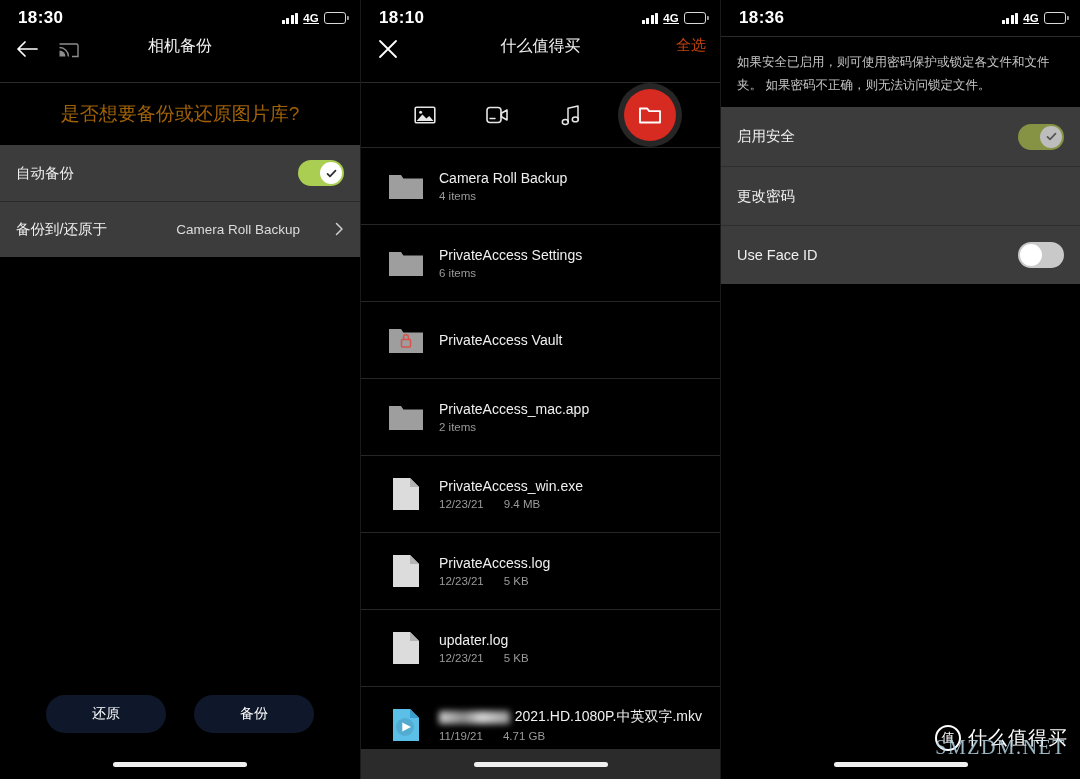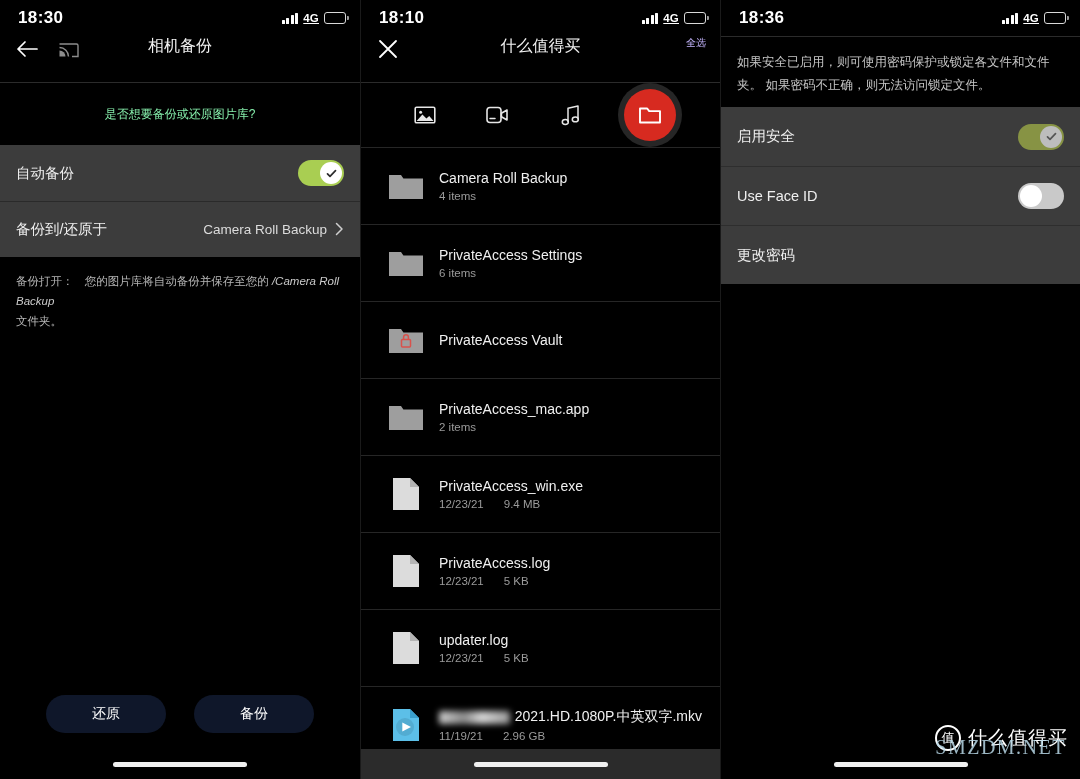--- a/index.html
+++ b/index.html
@@ -33,31 +33,31 @@
   .batt::after { content:""; position:absolute; right:-3.5px; top:3.2px;
     width:2px; height:4px; background:#9a9a9a; border-radius:0 1px 1px 0;}
   .batt-fill { height: 100%; background: #f5c518; border-radius: 1.5px; }
 
   
   .appbar { height: 46px; position: relative; display: flex; align-items: flex-start;
     padding: 0 14px; color: #fff; }
   .appbar-title { position: absolute; left: 0; right: 0; text-align: center;
     font-size: 16px; color: #f2f2f2; pointer-events: none;}
   .ab-left { display: flex; align-items: center; gap: 16px; z-index: 2;}
-  .ab-right { margin-left: auto; z-index: 2; font-size: 10px; color: #c4b5fd; }
+  .ab-right { margin-left: auto; z-index: 2; font-size: 15px; color: #c2410c; }
   .icon-btn { width: 26px; height: 26px; display: flex; align-items: center;
     justify-content: center; }
   .icon-btn svg { display: block; }
   .divider-line { height: 1px; background: #2b2b2b; }
 
   
   .p1-question { height: 62px; display: flex; align-items: center;
-    justify-content: center; color: #86efac; font-size: 12px; }
+    justify-content: center; color: #a16207; font-size: 19px; }
   .setting-row { background: #3c3c3c; min-height: 56px; display: flex;
-    align-items: center; padding: 0 16px; color: #efefef; font-size: 14.5px; }
+    align-items: center; padding: 0 16px; color: #efefef; font-size: 14.5px; gap: 27px; }
   .setting-row + .setting-row { border-top: 1px solid #2a2a2a; }
   .setting-row .sr-label { flex: 1; }
   .sr-value { color: #dcdcdc; font-size: 13.5px; margin-right: 8px;}
   .chev { color: #cfcfcf; font-size: 15px; line-height: 1;}
 
   .toggle { width: 46px; height: 26px; border-radius: 13px; position: relative;
     flex-shrink: 0; }
   .toggle .knob { position: absolute; top: 2px; width: 22px; height: 22px;
     border-radius: 50%; display:flex; align-items:center; justify-content:center;}
   .toggle.on { background: #a9ce52; }
@@ -180,25 +180,20 @@
     <div class="setting-row">
       <span class="sr-label">备份到/还原于</span>
       <span class="sr-value">Camera Roll Backup</span>
       <span class="chev">
         <svg width="9" height="14" viewBox="0 0 9 14">
             <path d="M1.5 1.5 L7 7 L1.5 12.5" stroke="#cfcfcf" stroke-width="1.5" fill="none" stroke-linecap="round" stroke-linejoin="round"></path>
           </svg>
       </span>
     </div>
 
-    <div class="p1-note">
-      <span>备份打开：</span>
-      <span style="display:inline-block;width:8px"></span><span>您的图片库将自动备份并保存至您的 </span><span class="path">/Camera Roll Backup</span><br>
-      <span>文件夹。</span>
-    </div>
 
     <div class="p1-actions">
       <button class="btn-red">还原</button>
       <button class="btn-red">备份</button>
     </div>
     <div class="home-ind"></div>
   </div>
 
   <div class="panel">
     <div class="statusbar">
@@ -371,21 +366,21 @@
               <path d="M10.3 14.4 L19 19 L10.3 23.6 Z" fill="#fff"></path>
             </svg>
         </span>
         <span class="fr-text">
           <span class="fr-name">
               <span class="blurred" style="width:96px"></span>
               <span>2021.HD.1080P.中英双字.mkv</span>
             </span>
           <span class="fr-meta">
             <span>11/19/21</span>
-            <span>2.96 GB</span>
+            <span>4.71 GB</span>
           </span>
         </span>
       </div>
 
     </div>
     <div class="p2-bottombar"></div>
     <div class="home-ind"></div>
   </div>
 
   <div class="panel">
@@ -412,30 +407,30 @@
       <span class="toggle on-dim">
         <span class="knob">
           <svg width="13" height="13" viewBox="0 0 13 13">
               <path d="M2.5 6.8 L5 9.3 L10.5 3.6" stroke="#555" stroke-width="1.7" fill="none" stroke-linecap="round" stroke-linejoin="round"></path>
             </svg>
         </span>
       </span>
     </div>
 
     <div class="p3-row">
+      <span class="sr-label">更改密码</span>
+    </div>
+
+    <div class="p3-row">
       <span class="sr-label">Use Face ID</span>
       <span class="toggle off">
           <span class="knob"></span>
         </span>
     </div>
 
-    <div class="p3-row">
-      <span class="sr-label">更改密码</span>
-    </div>
-
     <div class="watermark">
       <span class="wm-badge">值</span>
       <span class="wm-text">什么值得买</span>
     </div>
     <span class="wm-sub">SMZDM.NET</span>
 
     <div class="home-ind"></div>
   </div>
 
 </div>

